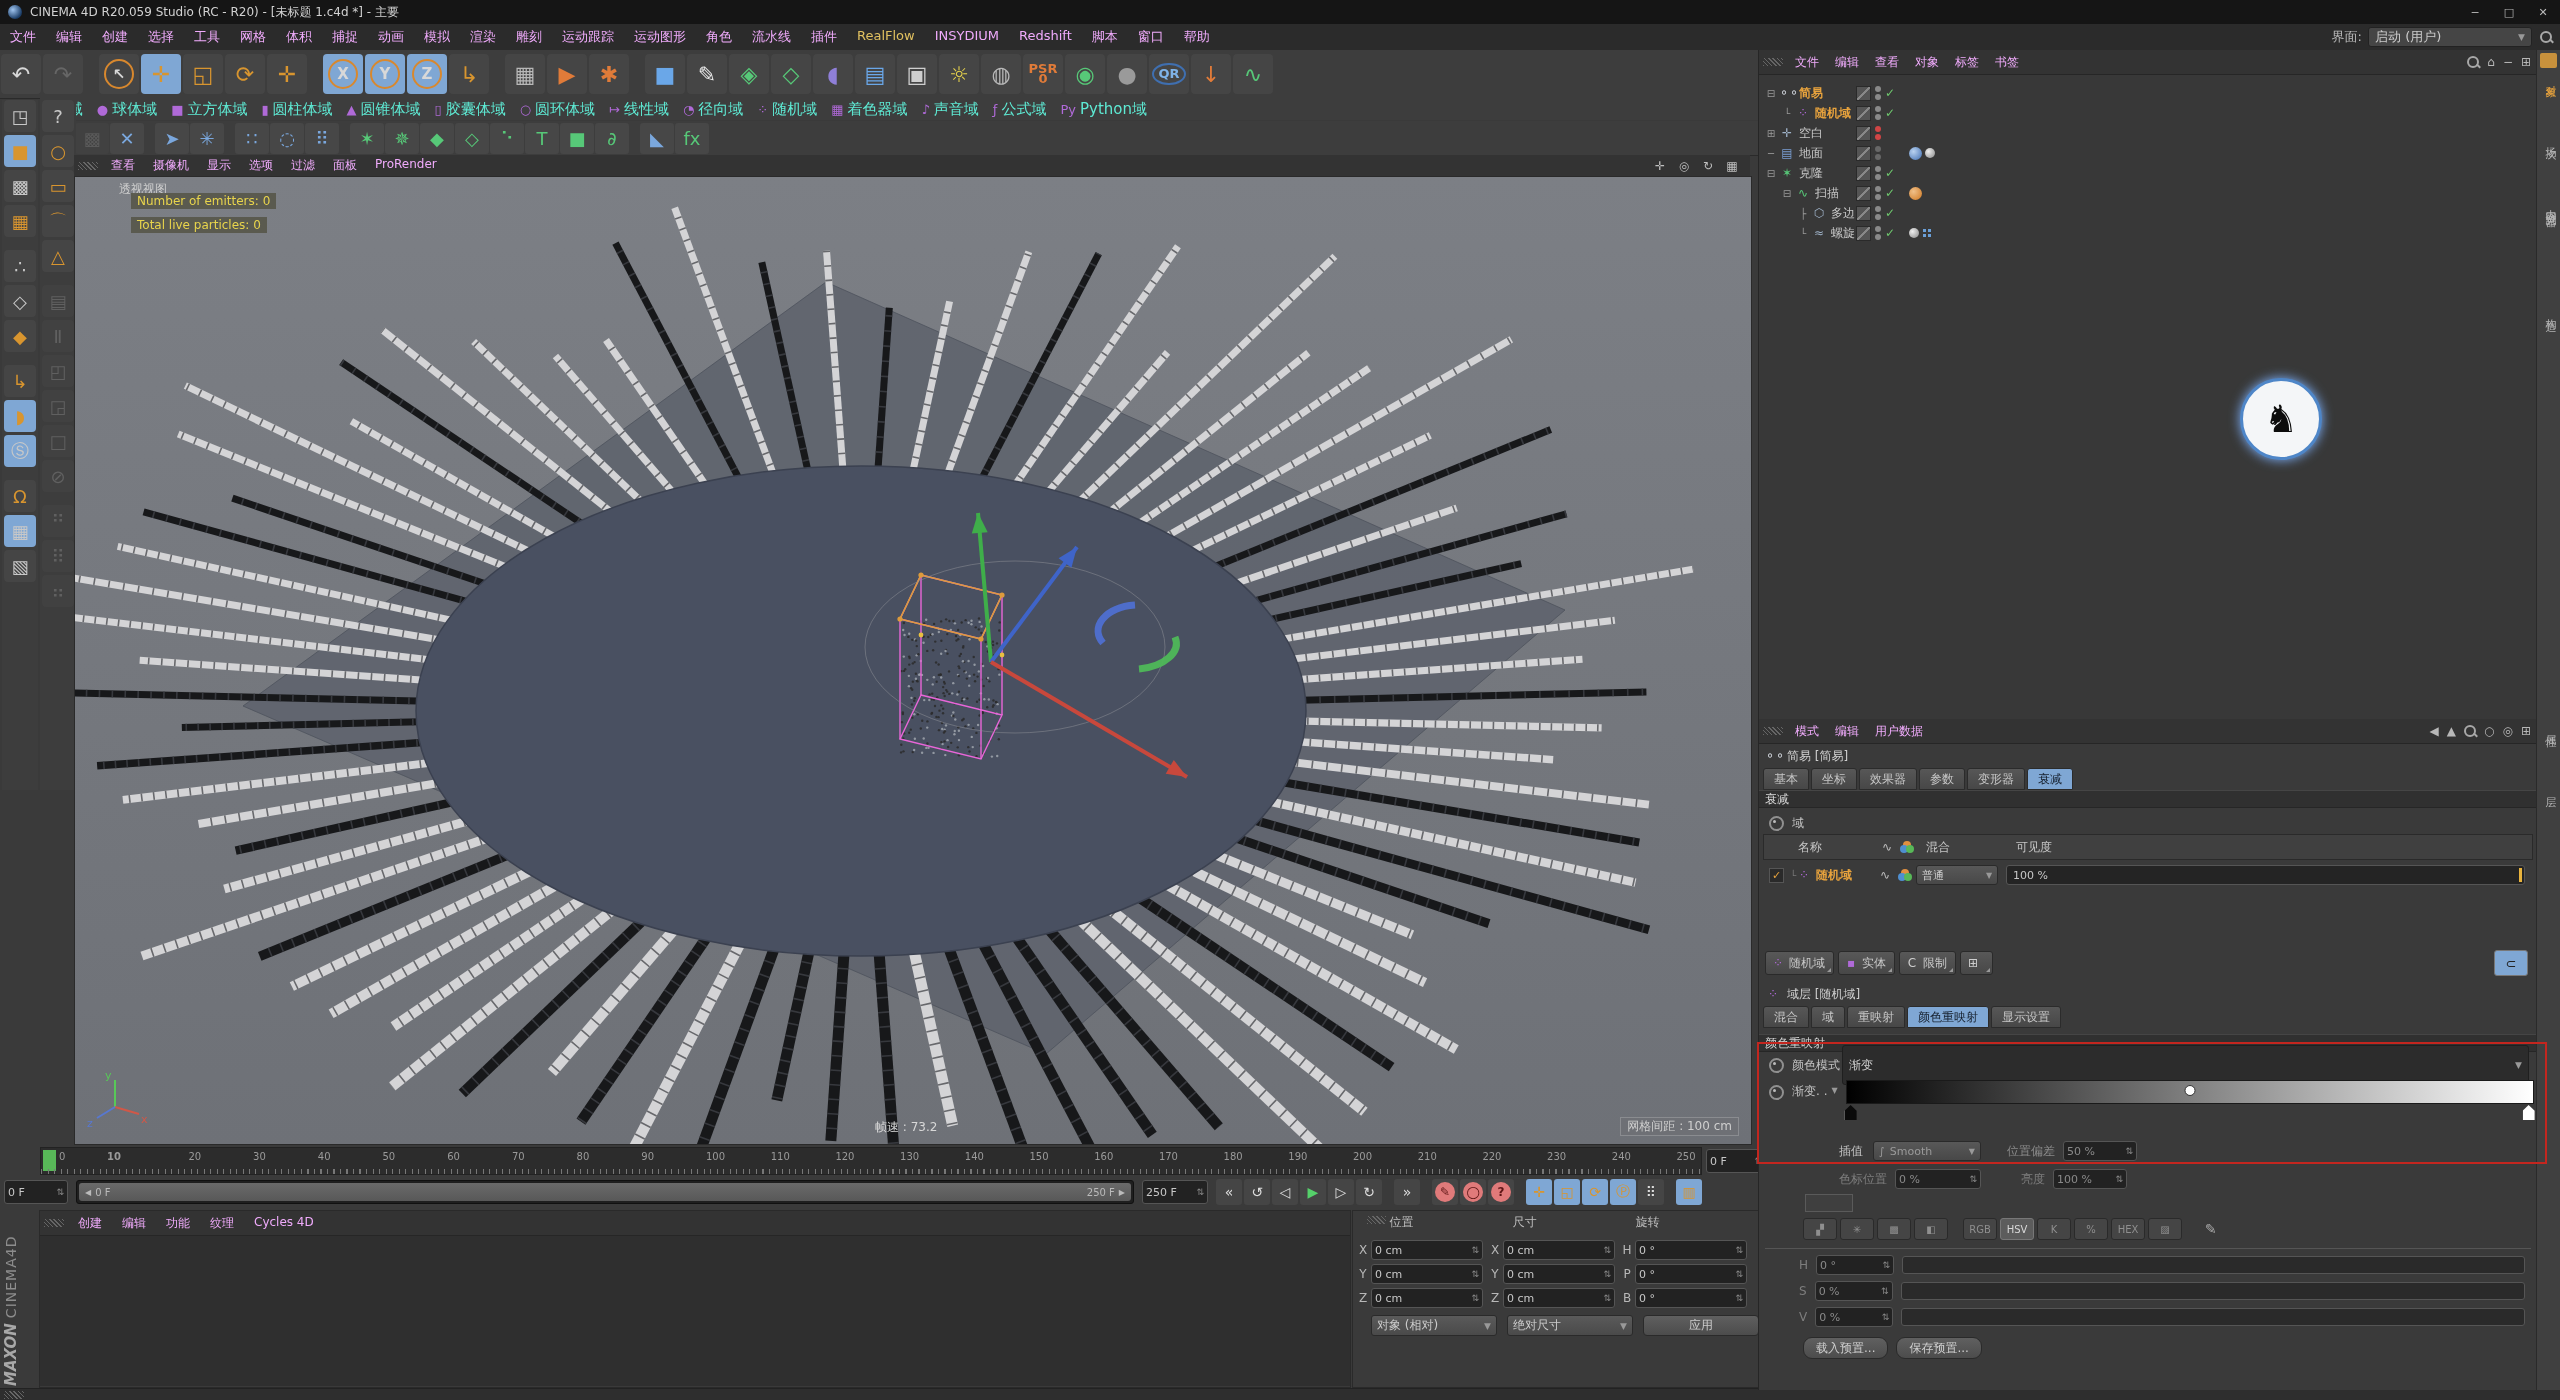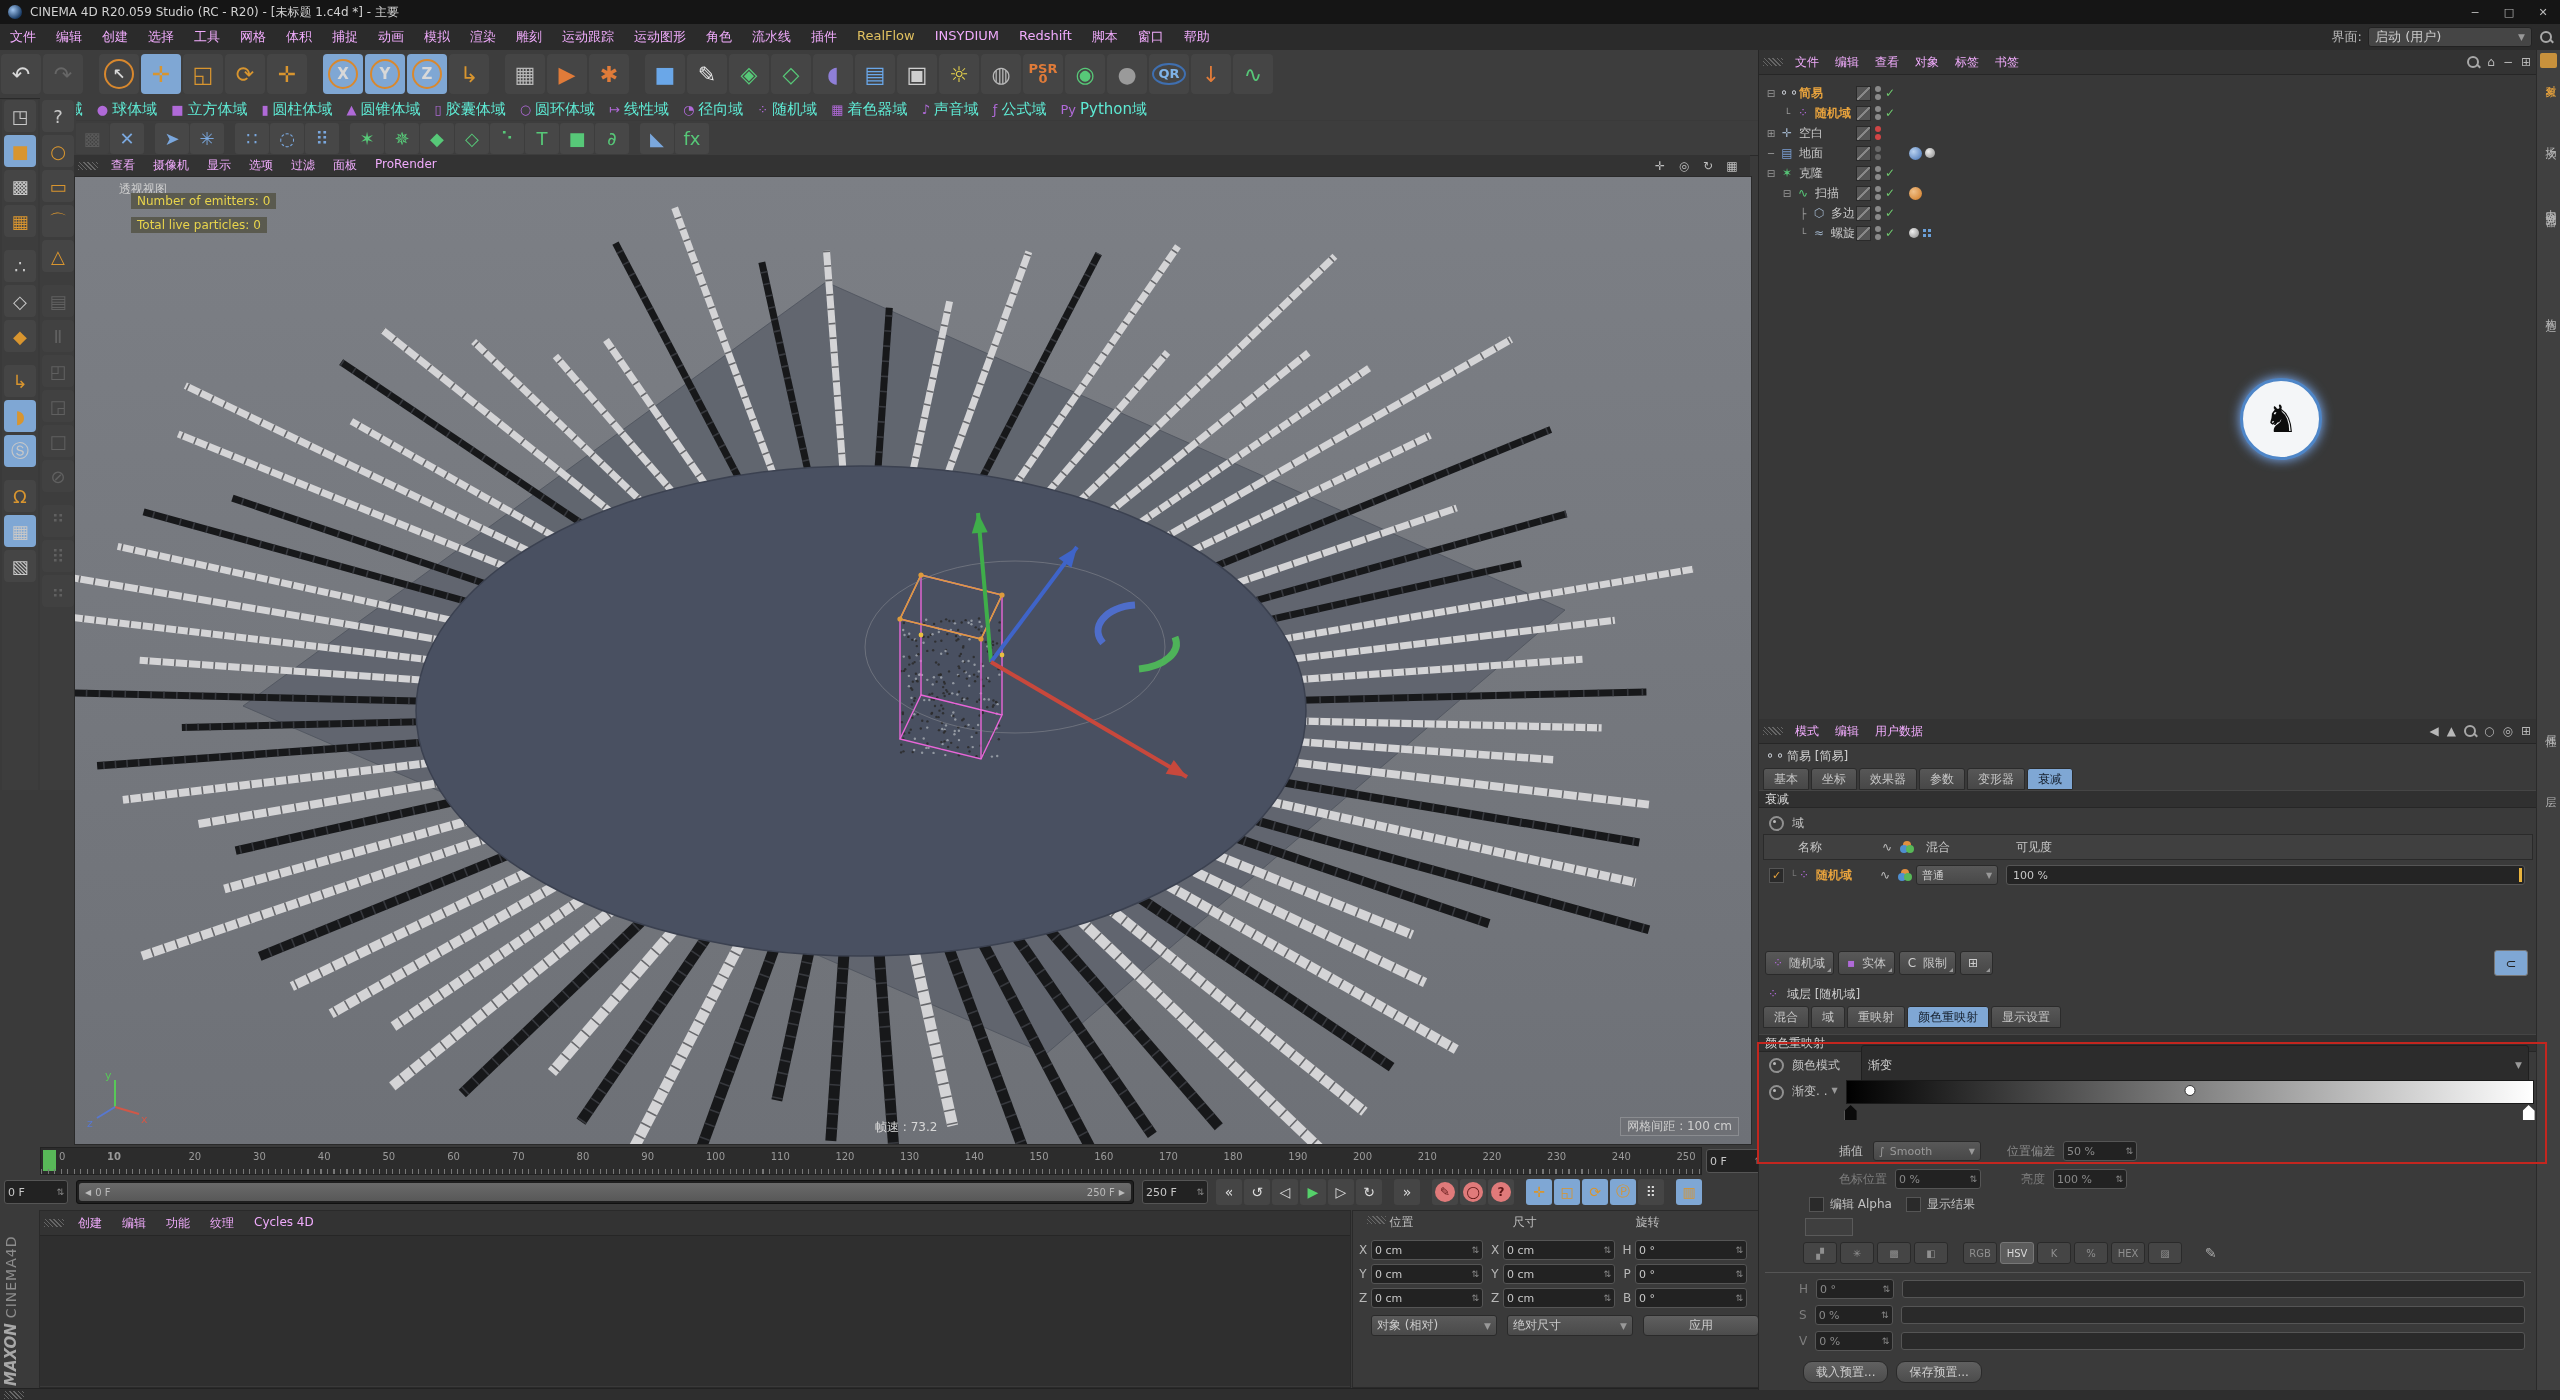--- a/index.html
+++ b/index.html
@@ -158,21 +158,21 @@
   .wave{color:#bbb;font-size:12px;margin:0 4px;}
   .fl-btn{height:22px;background:linear-gradient(#585858,#474747);border:1px solid #2a2a2a;border-radius:3px;display:flex;align-items:center;padding:0 8px 0 4px;margin-right:4px;font-size:12px;color:#c8c8c8;position:relative;}
   .fl-btn .tr-ico{margin-right:3px;}
   .fl-btn:after{content:"";position:absolute;right:2px;bottom:2px;border-left:4px solid transparent;border-bottom:4px solid #999;}
   
   #grad-bar{position:relative;width:686px;height:22px;background:linear-gradient(to right,#000,#fff);border:1px solid #1a1a1a;margin-left:8px;}
   #grad-knob{position:absolute;left:50%;top:4px;width:9px;height:9px;border-radius:50%;background:#fff;border:1px solid #333;transform:translateX(-50%);}
   .knot{position:absolute;top:24px;width:12px;height:15px;clip-path:polygon(50% 0,100% 38%,100% 100%,0 100%,0 38%);}
   .knot.k0{left:-2px;background:#0a0a0a;outline:1px solid #888;}
   .knot.k1{right:-2px;background:#fff;outline:1px solid #555;}
-  .big-drop{flex:1;height:18px;background:#2c2c2c;border:1px solid #1f1f1f;border-radius:3px;display:flex;align-items:center;padding:10px 6px;margin:0 8px 0 21px;color:#d0d0d0;}
+  .big-drop{flex:1;height:18px;background:#2c2c2c;border:1px solid #1f1f1f;border-radius:3px;display:flex;align-items:center;padding:10px 6px;margin:0 8px 0 2px;color:#d0d0d0;}
   .big-drop .car{margin-left:auto;color:#999;font-size:9px;}
   #red-box{left:1757px;top:1042px;width:786px;height:118px;border:2px solid #c3261f;pointer-events:none;z-index:50;}
   .ibtn{min-width:26px;height:20px;background:#454545;border:1px solid #2a2a2a;border-radius:3px;display:flex;align-items:center;justify-content:center;font-size:10px;color:#8f8f8f;margin-right:3px;padding:0 3px;}
   .ibtn.on{background:#5c5c5c;color:#d8d8d8;border-color:#777;}
   .hsv-bar{flex:1;height:16px;background:#2a2a2a;border:1px solid #555;border-radius:3px;margin:0 12px 0 8px;}
   .preset-btn{height:20px;background:linear-gradient(#606060,#4c4c4c);border:1px solid #2a2a2a;border-radius:9px;display:flex;align-items:center;padding:0 12px;font-size:12px;color:#cfcfcf;margin-right:8px;}
   #deer{left:2240px;top:378px;width:76px;height:76px;border-radius:50%;background:#f4f6f8;border:3px solid #4e86c8;box-shadow:0 0 12px #7fb3ff;display:flex;flex-direction:column;align-items:center;justify-content:center;z-index:40;}
   #deer span{font-size:38px;color:#0c0c0c;line-height:36px;}
 </style>
 </head>
@@ -1443,26 +1443,20 @@
       <div class="spin-box" style="width:78px;height:18px;margin-left:8px;color:#8a8a8a">
         <span>0 %</span>
           <span class="stp">⇅</span>
       </div>
       <span style="margin-left:40px">亮度</span>
       <div class="spin-box" style="width:66px;height:18px;margin-left:8px;color:#8a8a8a">
         <span>100 %</span>
           <span class="stp">⇅</span>
       </div>
     </div>
-    <div class="prm-row" style="height:20px;margin-top:4px;margin-left:40px">
-      <span class="cbox" style="margin-left:0"></span>
-      <span>编辑 Alpha</span>
-      <span class="cbox" style="margin-left:14px"></span>
-      <span>显示结果</span>
-    </div>
     <div style="margin:4px 0 0 46px;width:46px;height:16px;border:1px solid #5a5a5a;background:#3f3f3f"></div>
     <div style="display:flex;align-items:center;margin:6px 0 0 44px">
       <span class="ibtn">▞</span>
       <span class="ibtn">✳</span>
       <span class="ibtn">▩</span>
       <span class="ibtn">◧</span>
       <span style="width:12px"></span>
       <span id="cs-btns" style="display:flex">
           <span class="ibtn">RGB</span>
           <span class="ibtn on">HSV</span>

